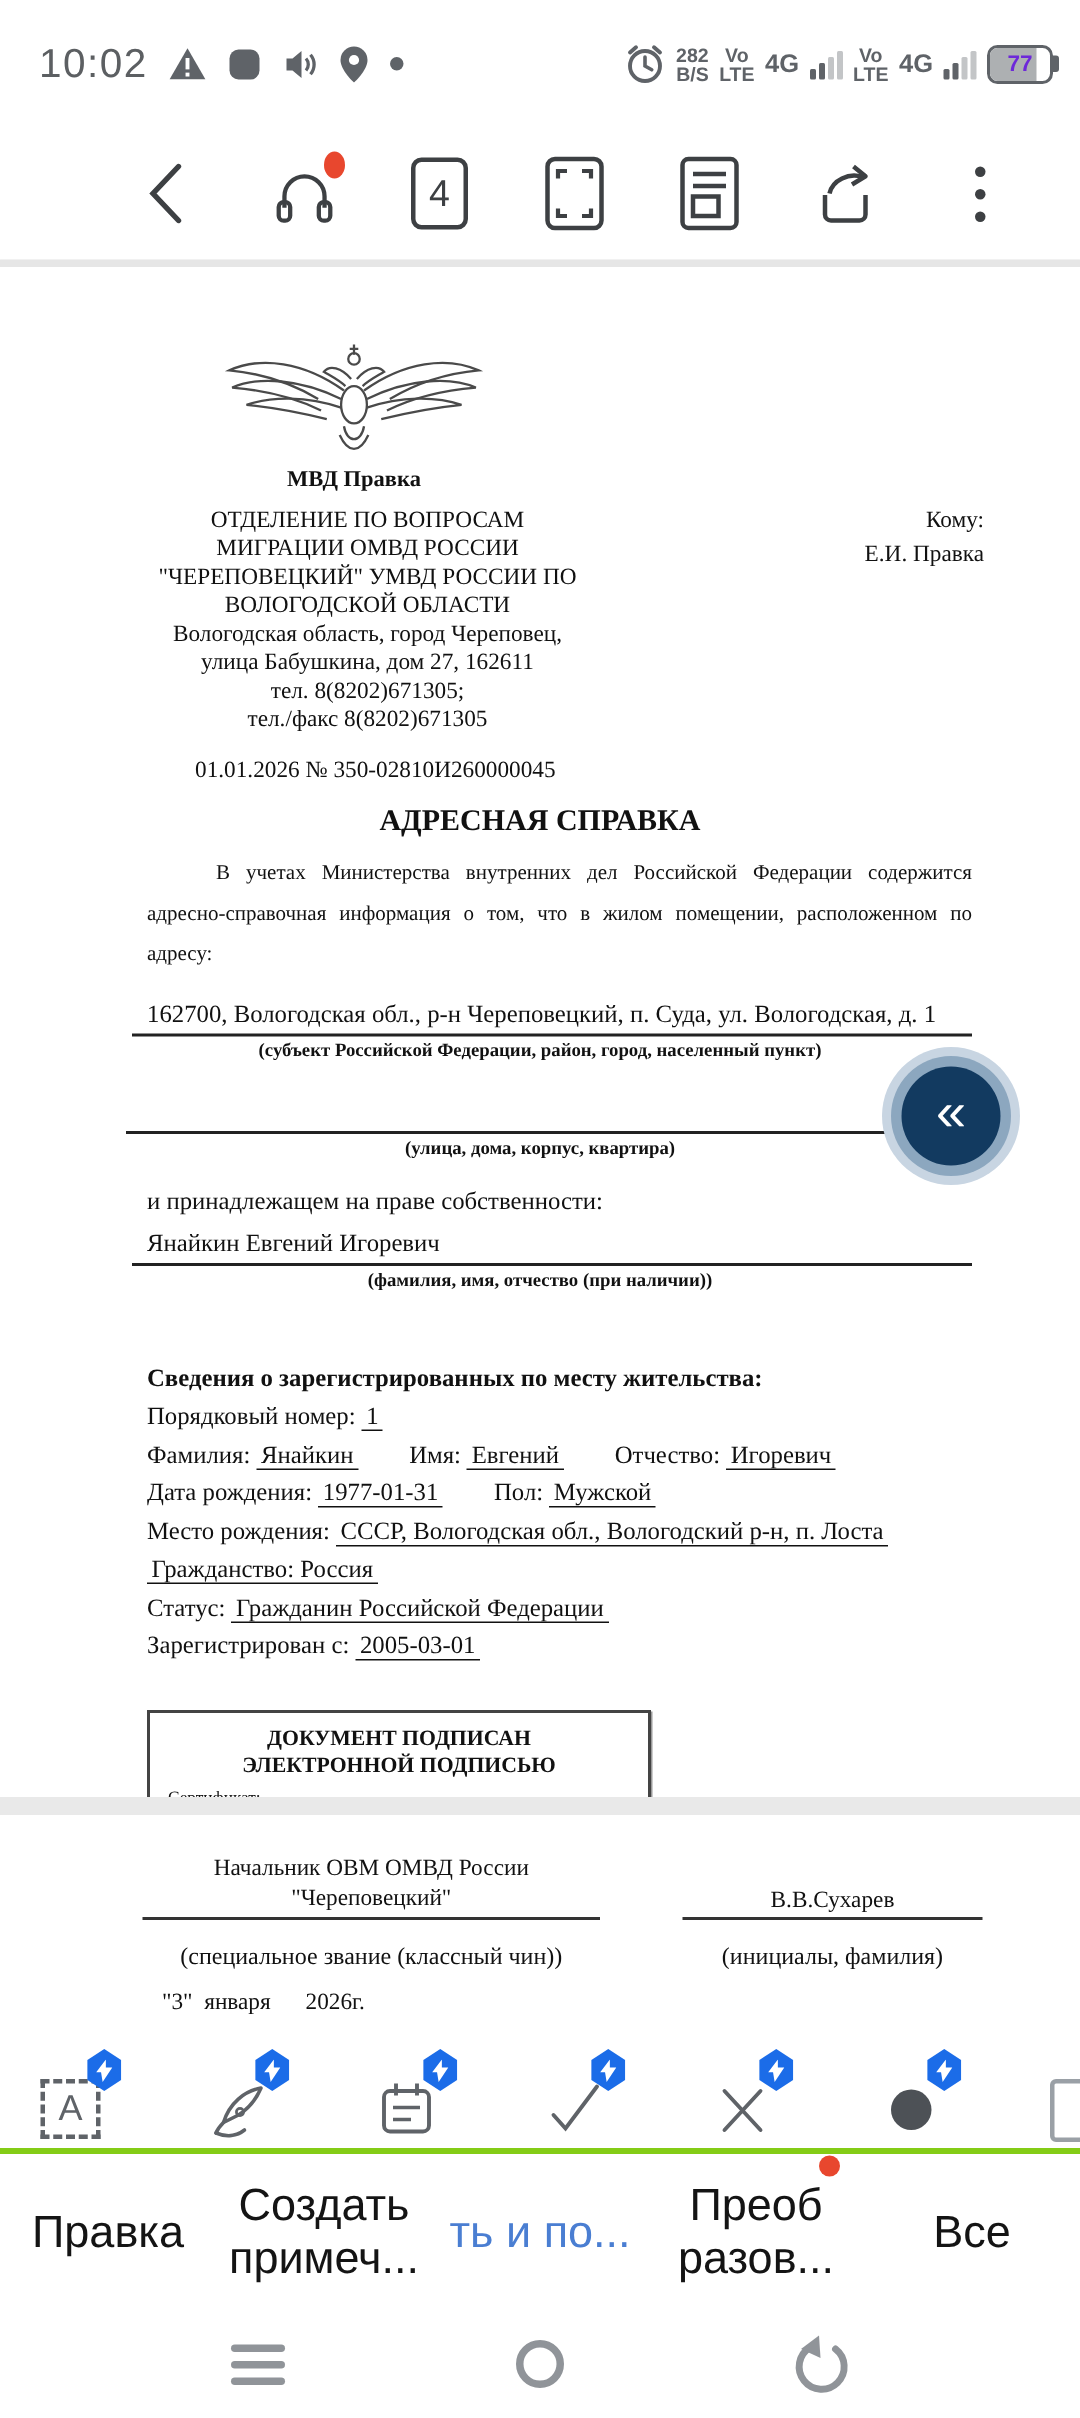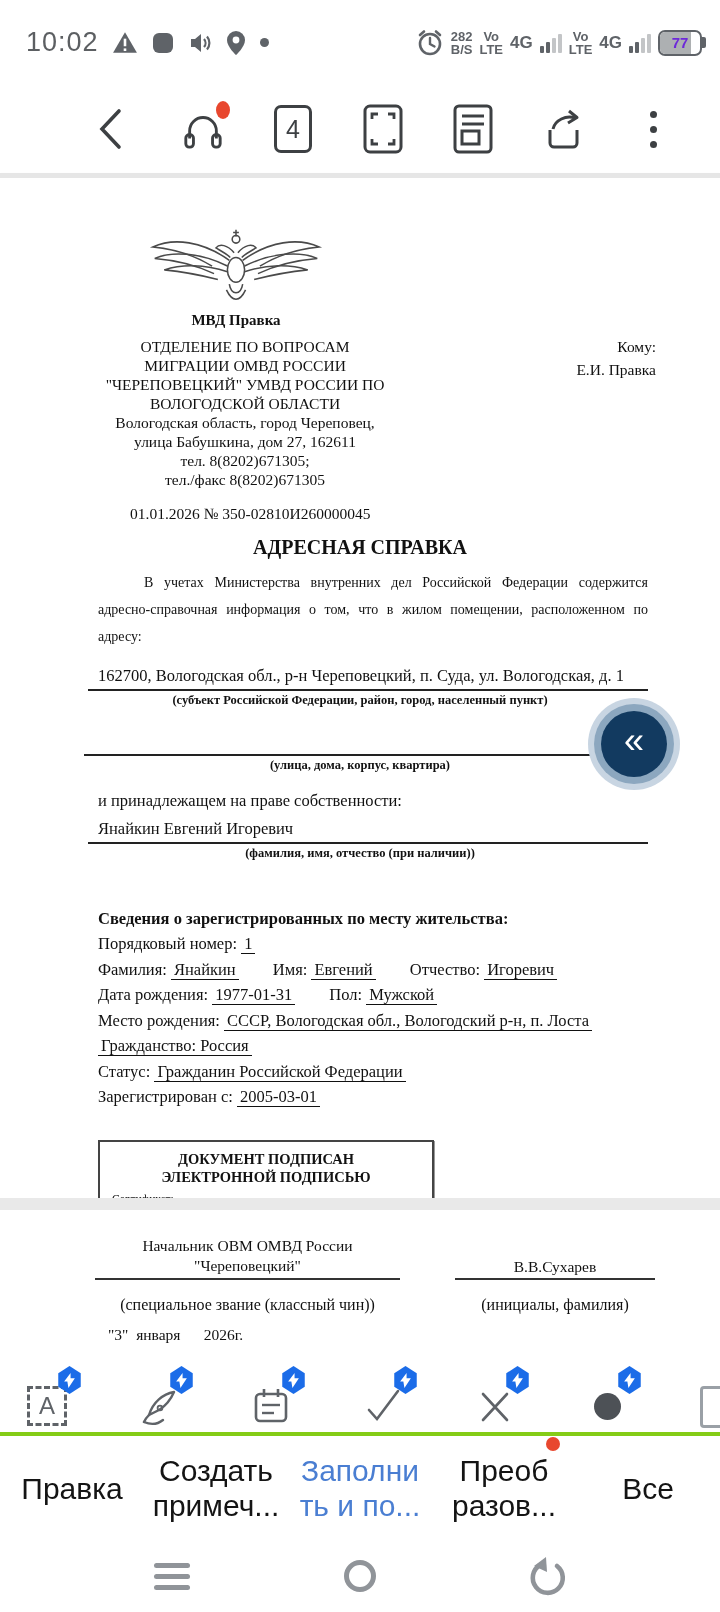--- a/index.html
+++ b/index.html
@@ -396,21 +396,20 @@
   <span class="an-cut"></span>
 </div>
 
 <div class="tab-bar">
   <div class="tab"><span>Правка</span></div>
   <div class="tab">
     <div>Создать</div>
       <div>примеч...</div>
   </div>
   <div class="tab active">
-    <div>Заполни</div>
       <div>ть и по...</div>
   </div>
   <div class="tab">
     <span class="dot"></span>
     <div>Преоб</div>
       <div>разов...</div>
   </div>
   <div class="tab"><span>Все</span></div>
 </div>
 

